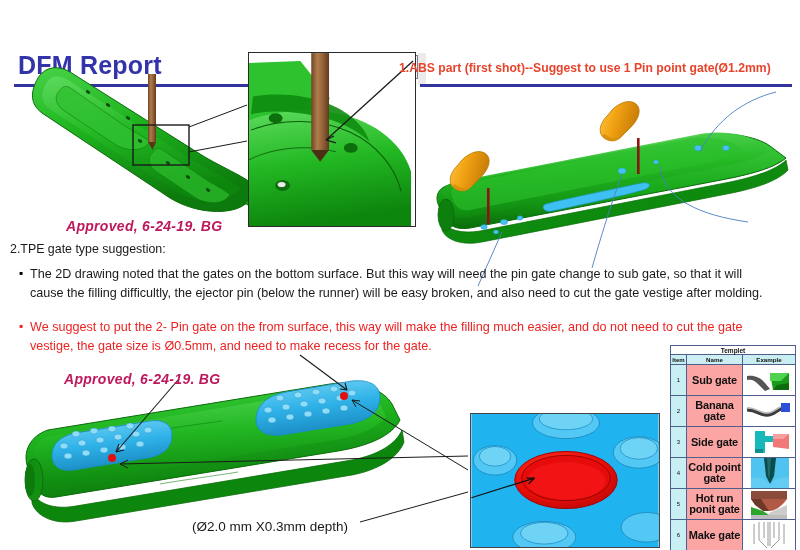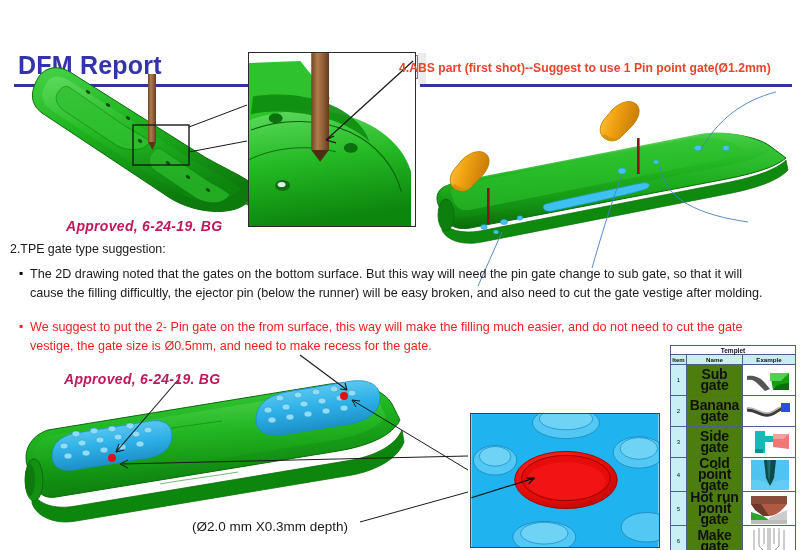--- a/index.html
+++ b/index.html
@@ -76,21 +76,21 @@
     font-size: 8px;
   }
   #templet-table td, #templet-table th {
     border: 1px solid #4d5f8a; padding: 0; text-align: center;
     vertical-align: middle; color: #111;
   }
   .tbl-title { height: 9px; font-size: 6.5px; font-weight: bold; background:#ffffff; }
   .tbl-head  { height: 10px; font-size: 6.2px; font-weight: bold; background:#c9eef2; }
   .tbl-head.name-h { background:#cdeff3; }
   .cell-item { width: 16px; background: #c8eff4; font-size: 6px; }
-  .cell-name { width: 56px; font-size: 14px; line-height: 11px; background:#4d7c0f;
+  .cell-name { width: 56px; font-size: 11px; line-height: 11px; background:#fca5a5;
                font-weight: 600; letter-spacing:-0.2px; }
   .cell-ex   { width: 52px; height: 30px; background:#fff; }
   .ex-wrap { width: 100%; height: 30px; position: relative; overflow: hidden; }
 </style>
 </head>
 <body>
 
 <div id="page">
 
   <div id="header">
@@ -331,21 +331,21 @@
         <ellipse cx="544" cy="534" rx="24" ry="11"></ellipse>
       </g>
       <ellipse cx="566" cy="480" rx="52" ry="29" fill="url(#redR)" stroke="#a40404" stroke-width="1"></ellipse>
       <ellipse cx="566" cy="478" rx="45" ry="23" fill="#e60c0c" stroke="#8d0303" stroke-width="0.9"></ellipse>
       <ellipse cx="566" cy="481" rx="40" ry="19" fill="#f21414"></ellipse>
       <path d="M470 498 L534 478" fill="none" stroke="#111" stroke-width="1.3"></path>
       <path d="M534 478 L526 478 M534 478 L528 484" fill="none" stroke="#111" stroke-width="1.3"></path>
     </svg>
   </div>
 
-  <div class="txt orange-red" style="left:399px; top:60px; width:396px; font-weight:bold; font-size:12.2px;">4.ABS part (first shot)--Suggest to use 1 Pin point gate(Ø1.2mm)</div>
+  <div class="txt orange-red" style="left:399px; top:60px; width:396px; font-weight:bold; font-size:12.2px;">1.ABS part (first shot)--Suggest to use 1 Pin point gate(Ø1.2mm)</div>
 
   <div class="stamp" style="left:66px; top:218px;">Approved, 6-24-19. BG</div>
 
   <div class="txt" style="left:10px; top:241px; font-size:12.4px;">2.TPE gate type suggestion:</div>
 
   <div class="bullet-row" style="left:12px; top:265px; width:760px;">
     <div class="bullet-mark">▪</div>
     <div class="bullet-text" style="color:#1a1a1a; width:740px;">The 2D drawing noted that the gates on the bottom surface. But this way will need the pin gate change to sub gate, so that it will cause the filling difficultly, the ejector pin (below the runner) will be easy broken, and also need to cut the gate vestige after molding.</div>
   </div>
 

